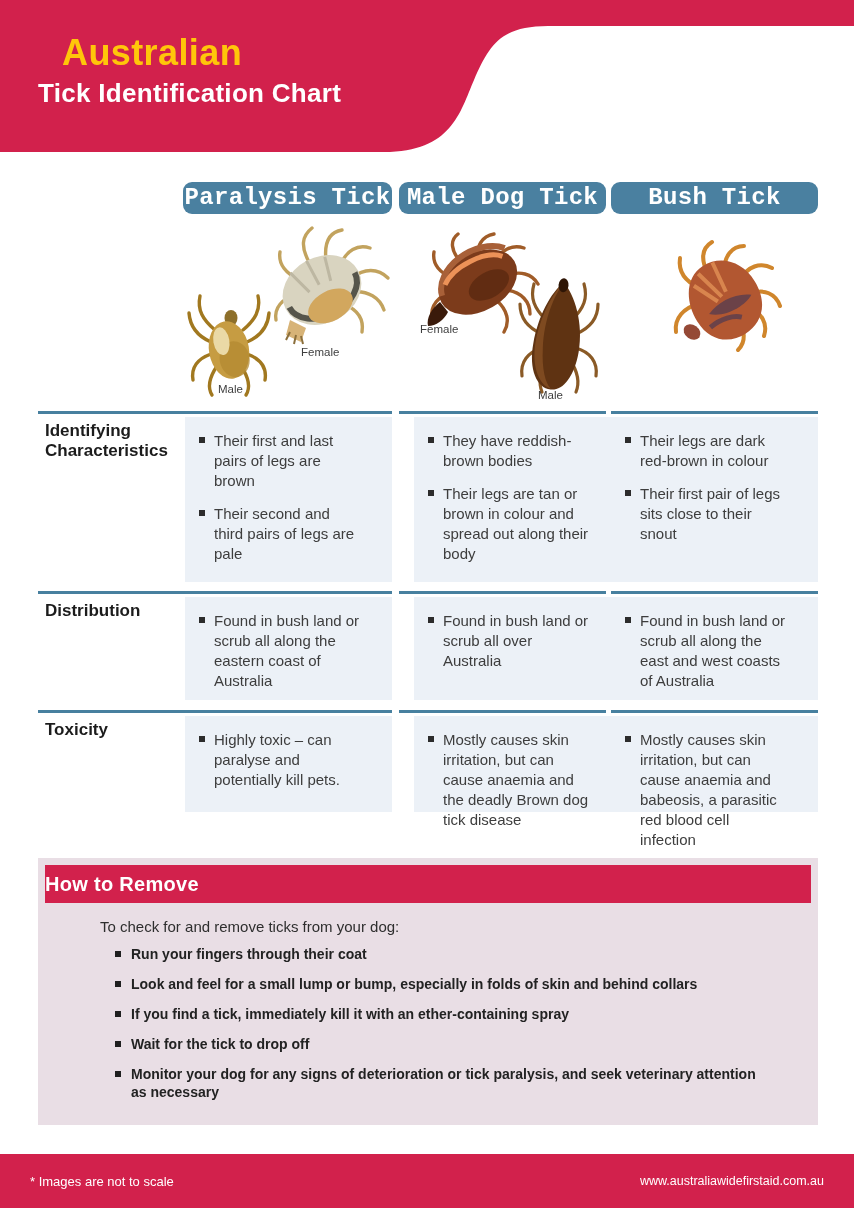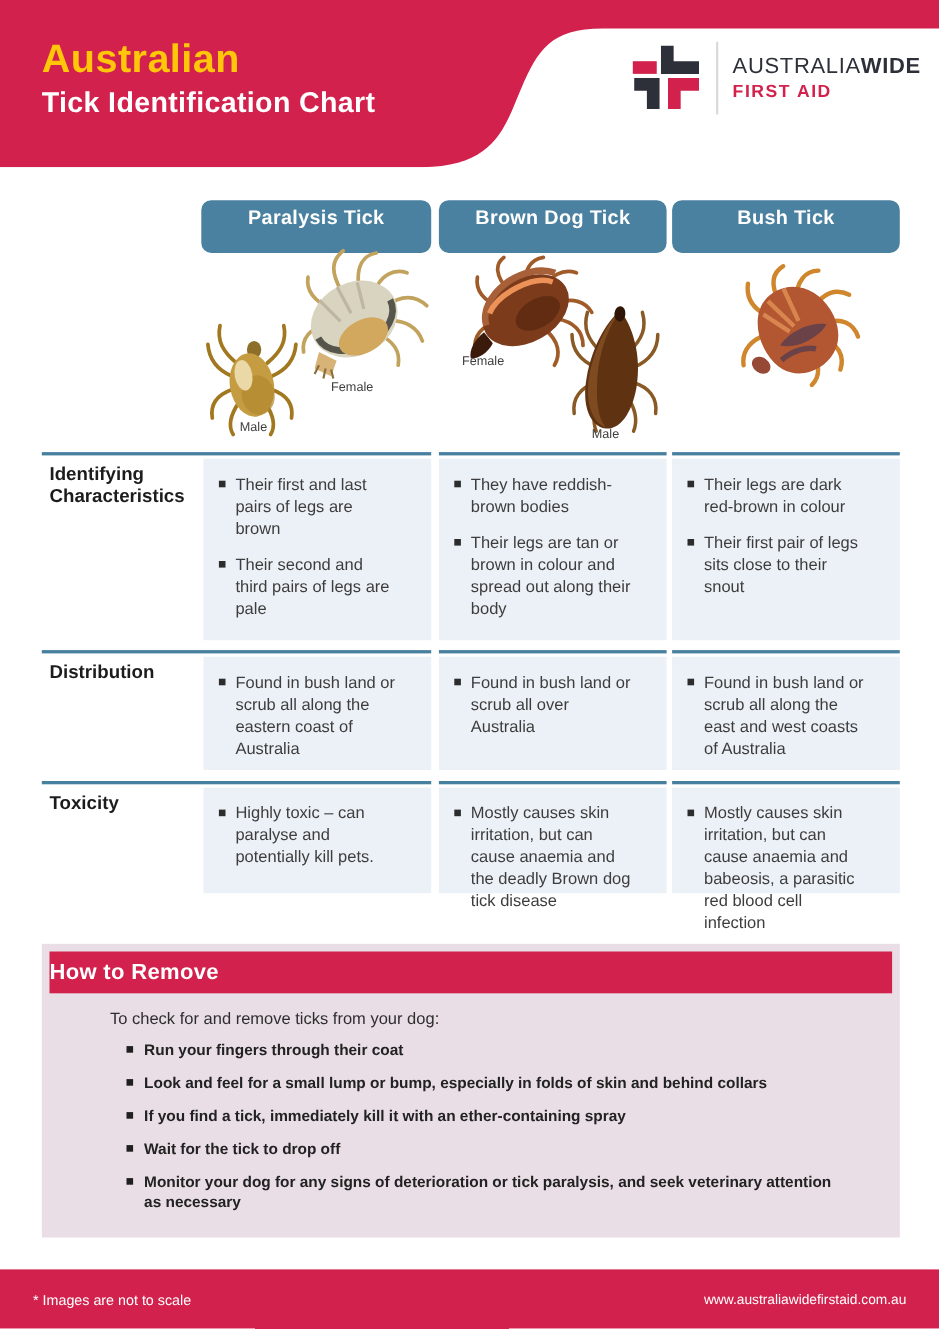--- a/index.html
+++ b/index.html
@@ -3,48 +3,48 @@
 <meta charset="utf-8">
 <style>
   html,body{margin:0;padding:0;background:#fff;}
   .page{position:relative;width:854px;height:1208px;background:#fff;overflow:hidden;
         font-family:"Liberation Sans",sans-serif;}
 
   
   .header{position:absolute;left:0;top:0;width:854px;height:152px;}
   .header-shape{position:absolute;left:0;top:0;}
   .titles{position:absolute;left:38px;top:33px;}
-  .title-1{font-size:36px;font-weight:800;color:var(--brand-yellow);letter-spacing:.4px;line-height:1.1;}
+  .title-1{font-size:36px;font-weight:800;color:var(--brand-yellow);letter-spacing:.4px;line-height:1.1;margin-left:24px;}
   .title-2{font-size:26px;font-weight:800;color:#fff;letter-spacing:.3px;margin-top:5px;}
   .logo{position:absolute;left:574px;top:37px;display:flex;align-items:center;}
   .logo-divider{width:2px;height:66px;background:#d9d9dc;margin:0 13px;}
   .logo-name{font-size:20px;color:#2e3039;letter-spacing:.6px;}
   .logo-name b{font-weight:800;}
   .logo-tag{font-size:16px;color:var(--brand-red);font-weight:700;letter-spacing:1.4px;margin-top:3px;}
 
   
-  .col-header{position:absolute;top:182px;height:48px;background:var(--header-blue);
-      border-radius:9px;color:#fff;font-weight:700;font-size:18px;line-height:32px;
-      text-align:center;letter-spacing:.3px;}
+  .col-header{position:absolute;top:182px;height:32px;background:var(--header-blue);
+      border-radius:9px;color:#fff;font-weight:700;font-size:24px;line-height:32px;
+      text-align:center;letter-spacing:.3px;font-family:Liberation Mono, monospace;}
   .ch-1{left:183px;width:209px;}
   .ch-2{left:399px;width:207px;}
   .ch-3{left:611px;width:207px;}
 
   
   .tick{position:absolute;}
   .tick-label{position:absolute;font-size:11.5px;color:#3e3e3e;}
 
   
   .row{position:absolute;left:38px;width:780px;}
   .row-line{position:absolute;top:0;height:3px;background:var(--line-teal);}
   .seg-1{left:0;width:354px;} .seg-2{left:361px;width:207px;} .seg-3{left:573px;width:207px;}
   .row-label{position:absolute;left:7px;top:10px;width:145px;font-size:17px;font-weight:700;
       color:#1c1c1c;line-height:1.18;}
   .cell{position:absolute;top:6px;width:207px;background:var(--cell-bg);}
-  .cell-1{left:147px;} .cell-2{left:361px;} .cell-3{left:573px;}
+  .cell-1{left:147px;} .cell-2{left:376px;} .cell-3{left:573px;}
   .r1 .cell{height:165px;} .r2 .cell{height:103px;} .r3 .cell{height:96px;}
   .cell ul{margin:0;padding:14px 32px 0 14px;list-style:none;}
   .cell li{position:relative;padding-left:15px;margin-bottom:13px;font-size:15px;
       line-height:1.33;color:#3d3d3d;}
   .cell li::before{content:"";position:absolute;left:0;top:6px;width:6px;height:6px;background:#2c2c2c;}
 
   
   .remove-panel{position:absolute;left:38px;top:858px;width:780px;height:267px;background:var(--panel-pink);}
   .remove-bar{position:absolute;left:7px;right:7px;top:7px;height:38px;background:var(--brand-red);}
   .remove-title{color:#fff;font-size:20px;font-weight:800;line-height:38px;letter-spacing:.3px;}
@@ -66,37 +66,24 @@
 <div class="page">
 
   <header class="header">
     <svg class="header-shape" width="854" height="152" viewBox="0 0 854 152">
       <path d="M0,0 H854 V26 H548 C500,26 489,46 474,80 C460,112 452,152 384,152 H0 Z" fill="#d2214c"></path>
     </svg>
     <div class="titles">
       <div class="title-1">Australian</div>
       <div class="title-2">Tick Identification Chart</div>
     </div>
-    <div class="logo">
-      <svg width="64" height="68" viewBox="0 0 100 104">
-        <rect x="2" y="28" width="34" height="18" fill="#d2214c"></rect>
-        <path d="M42 6 h18 v22 h36 v18 h-54 Z" fill="#2e3039"></path>
-        <path d="M4 52 h36 v44 h-18 v-26 h-18 Z" fill="#2e3039"></path>
-        <path d="M52 52 h44 v18 h-26 v26 h-18 Z" fill="#d2214c"></path>
-      </svg>
-      <div class="logo-divider"></div>
-      <div class="logo-text">
-        <div class="logo-name"><span>AUSTRALIA</span><b>WIDE</b></div>
-        <div class="logo-tag">FIRST AID</div>
-      </div>
-    </div>
   </header>
 
   <div class="col-header ch-1">Paralysis Tick</div>
-  <div class="col-header ch-2">Brown Dog Tick</div>
+  <div class="col-header ch-2">Male Dog Tick</div>
   <div class="col-header ch-3">Bush Tick</div>
 
   <svg class="tick" style="left:185px;top:286px" width="88" height="112" viewBox="0 0 88 112">
     <g stroke="#a1781f" stroke-width="3.4" fill="none" stroke-linecap="round">
       <path d="M30 44 C18 34 12 24 15 10"></path>
         <path d="M26 56 C12 50 5 40 4 27"></path>
       <path d="M26 68 C12 73 6 82 8 94"></path>
         <path d="M32 80 C24 92 22 101 27 109"></path>
       <path d="M58 44 C70 34 76 24 73 10"></path>
         <path d="M62 56 C76 50 83 40 84 27"></path>

